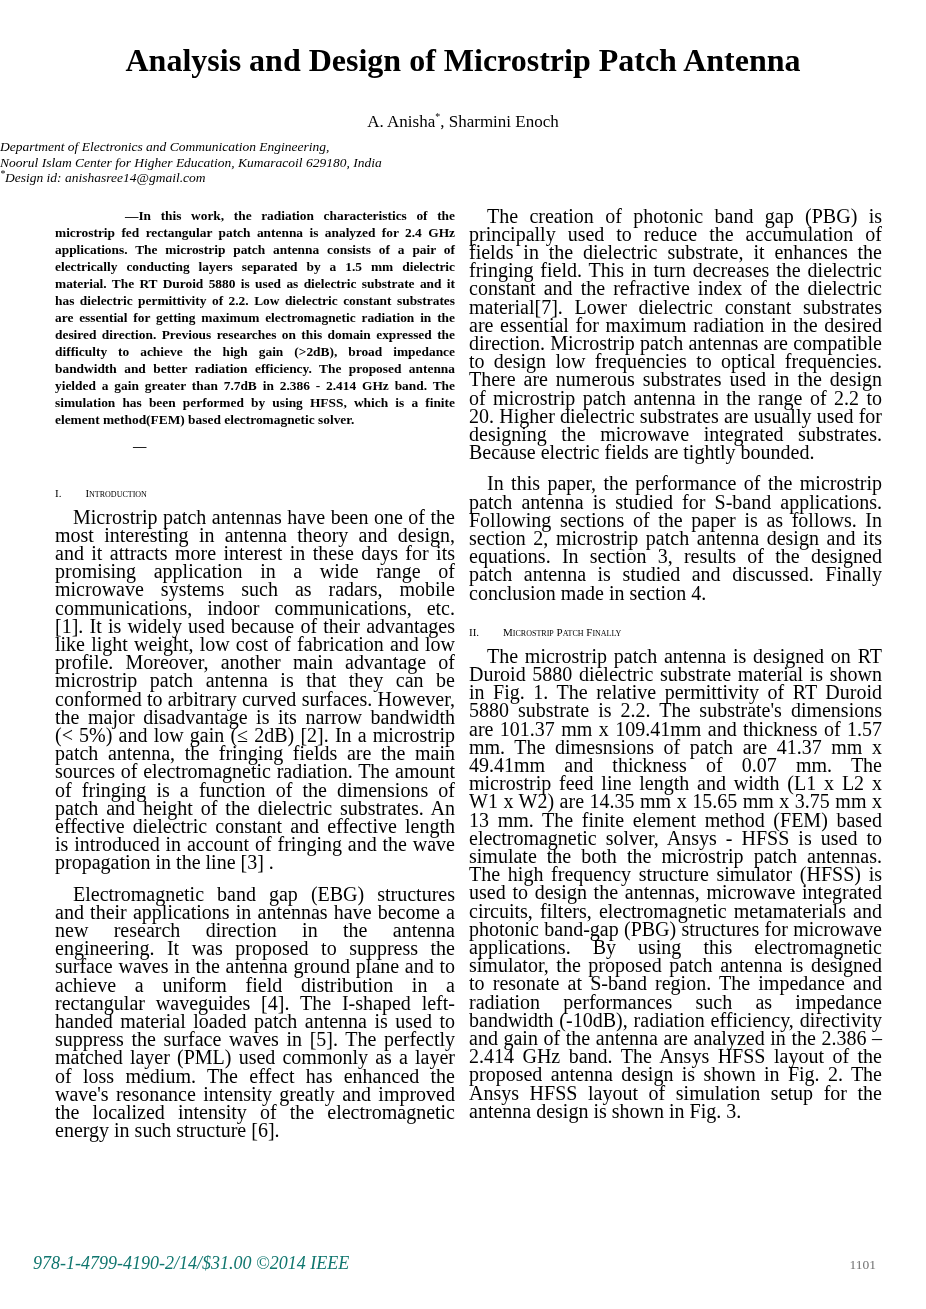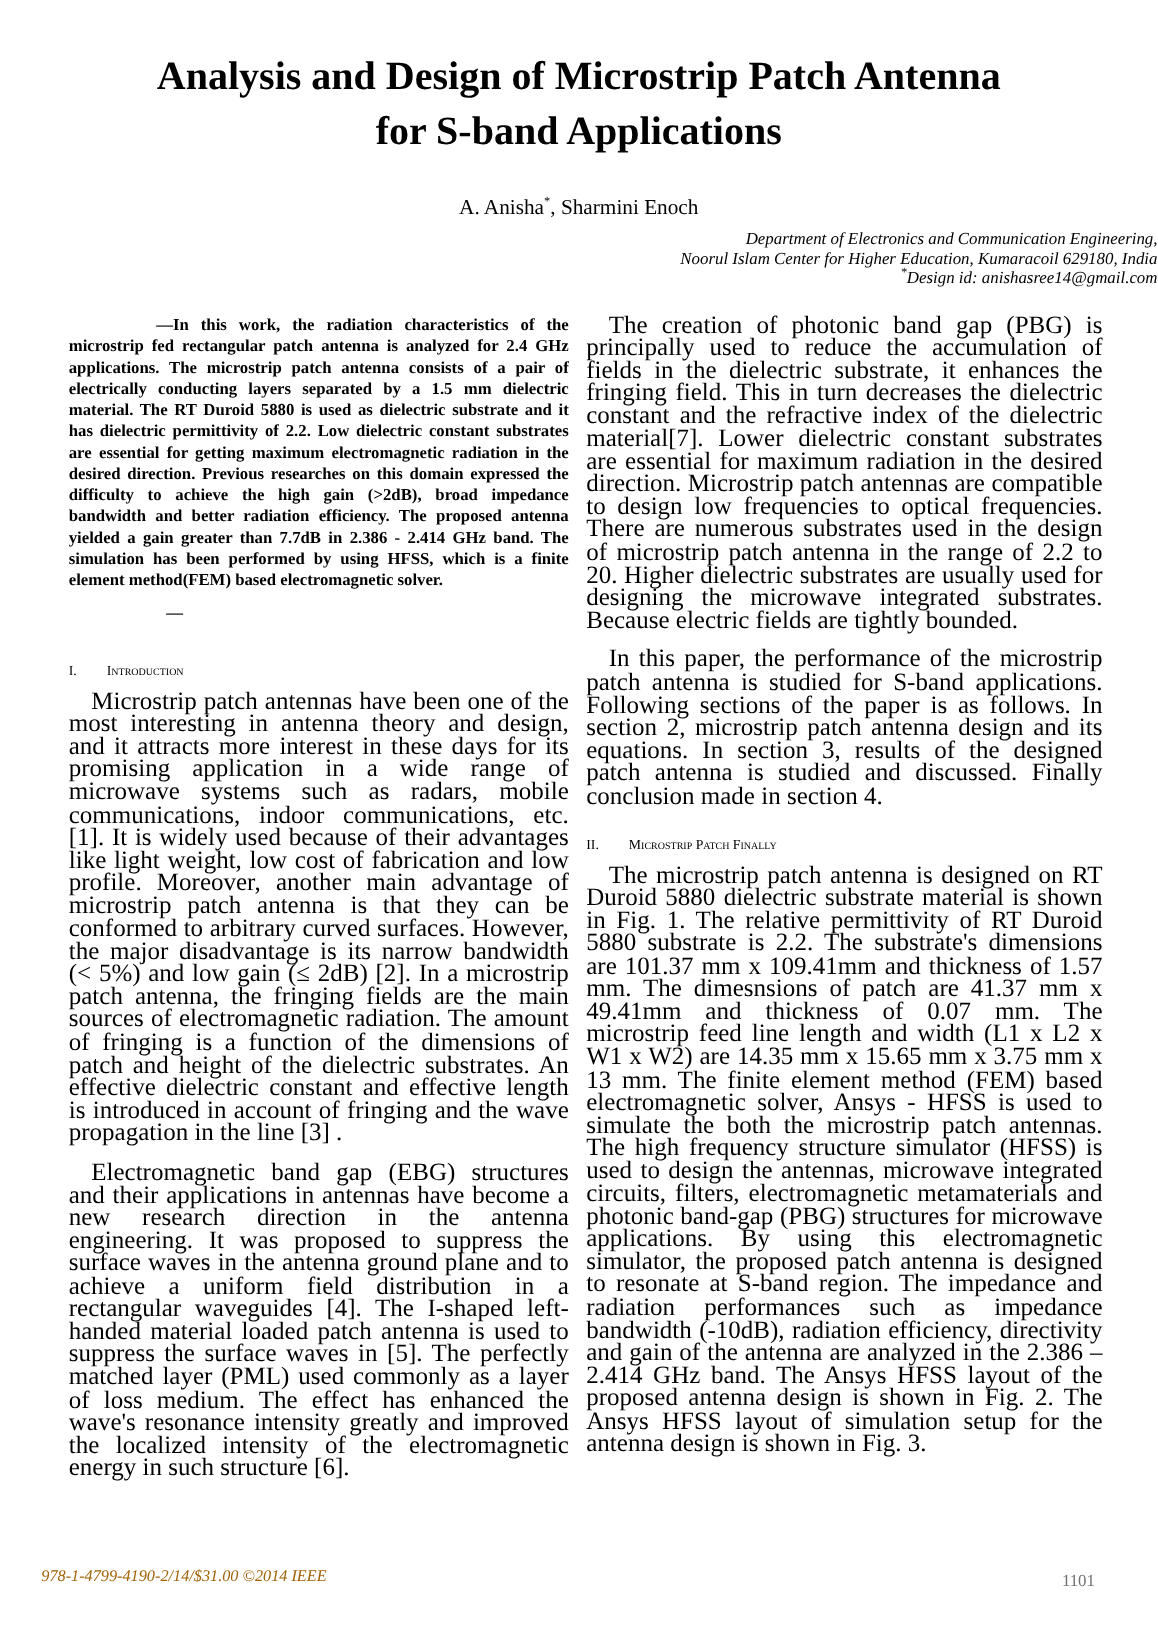--- a/index.html
+++ b/index.html
@@ -33,21 +33,21 @@
     text-align: center;
     font-size: 17px;
   }
   .authors-line sup, .email-line sup {
     font-size: 10px;
     vertical-align: super;
     line-height: 0;
   }
   .affiliation {
     margin-top: 7px;
-    text-align: right;
+    text-align: left;
     font-style: italic;
     font-size: 13.5px;
     line-height: 15.5px;
   }
   .columns {
     display: flex;
     margin-top: 21px;
     padding-left: 55px;
     gap: 14px;
   }
@@ -86,40 +86,39 @@
     line-height: 18.2px;
     text-align: justify;
     text-indent: 18px;
   }
   .par-gap { margin-top: 13px; }
   .footer-copyright {
     position: absolute;
     left: 33px;
     top: 1253px;
     font-style: italic;
-    font-size: 13px;
-    color: #a16207;
+    font-size: 18px;
+    color: #0f766e;
   }
   .footer-page-number {
     position: absolute;
     right: 50px;
     top: 1257px;
     font-size: 13.5px;
     color: #737373;
   }
 </style>
 </head>
 <body>
 
 <div class="page">
 
 
   <div class="paper-title">
     <div>Analysis and Design of Microstrip Patch Antenna</div>
-    <div>for S-band Applications</div>
   </div>
 
   <div class="authors-line"><span>A. Anisha</span><sup>*</sup><span>, Sharmini Enoch</span></div>
 
   <div class="affiliation">
     <div>Department of Electronics and Communication Engineering,</div>
     <div>Noorul Islam Center for Higher Education,  Kumaracoil 629180, India</div>
     <div class="email-line"><sup>*</sup><span>Design id: anishasree14@gmail.com</span></div>
   </div>
 

